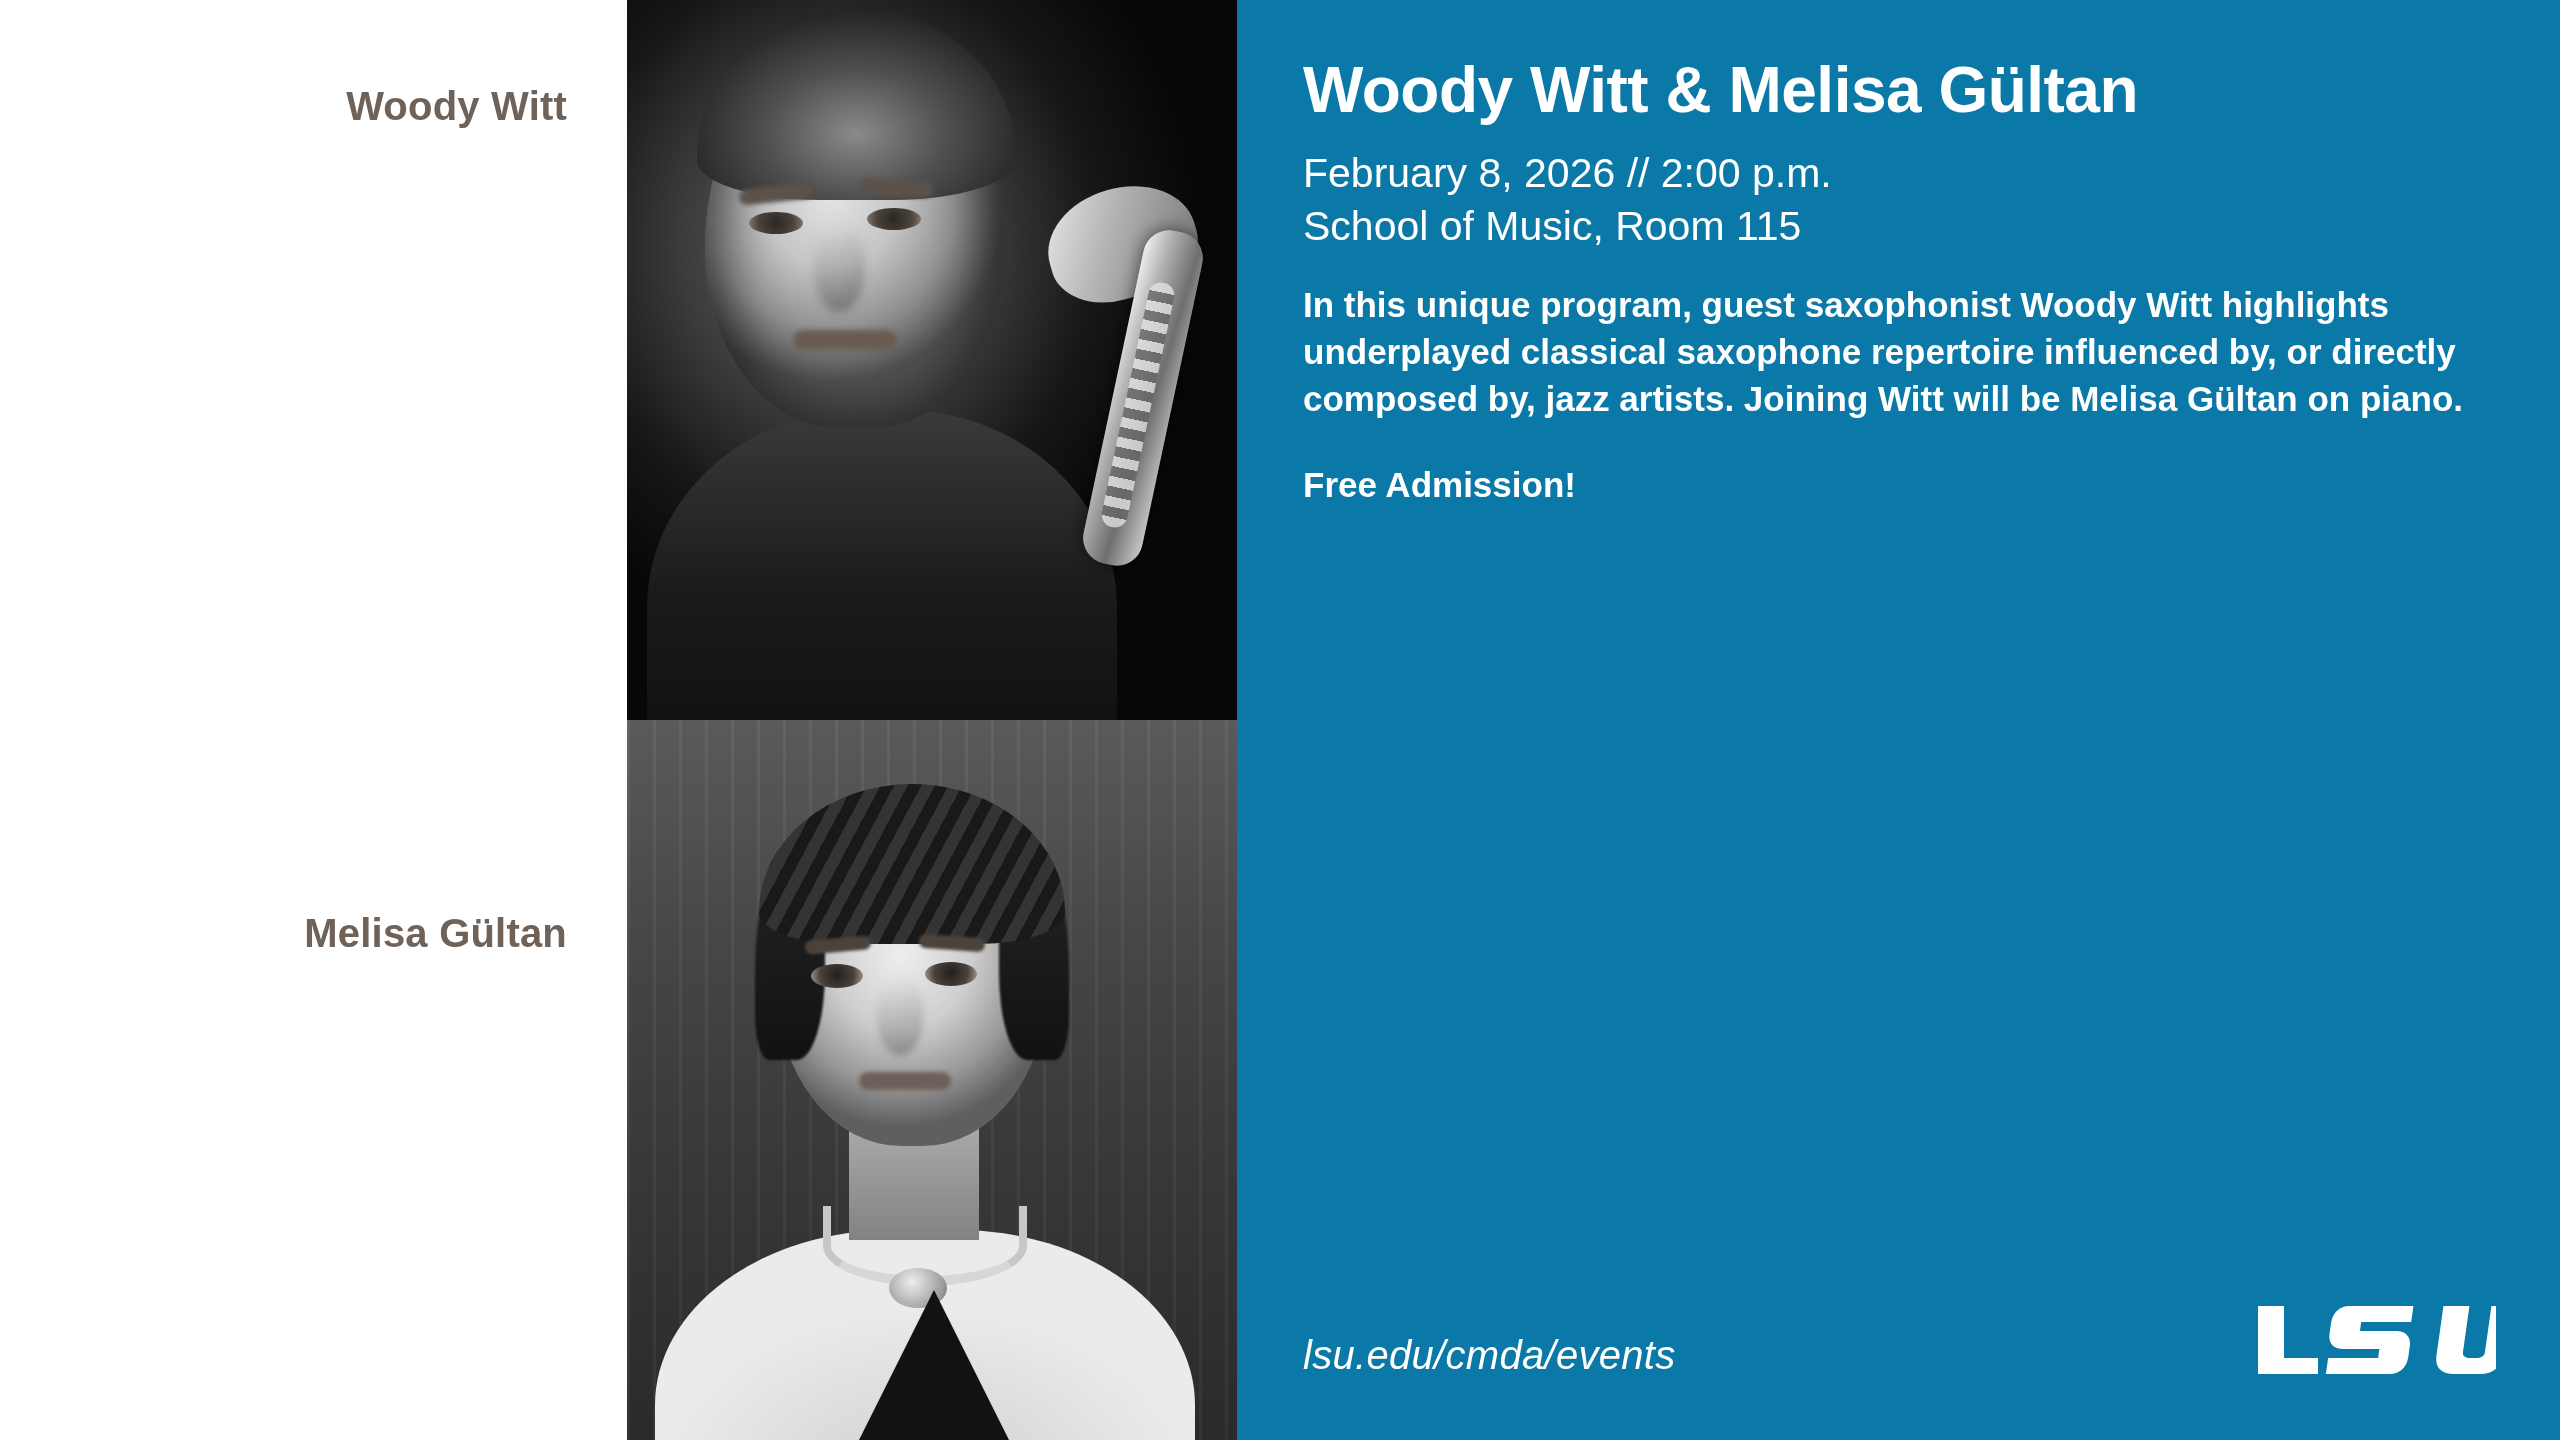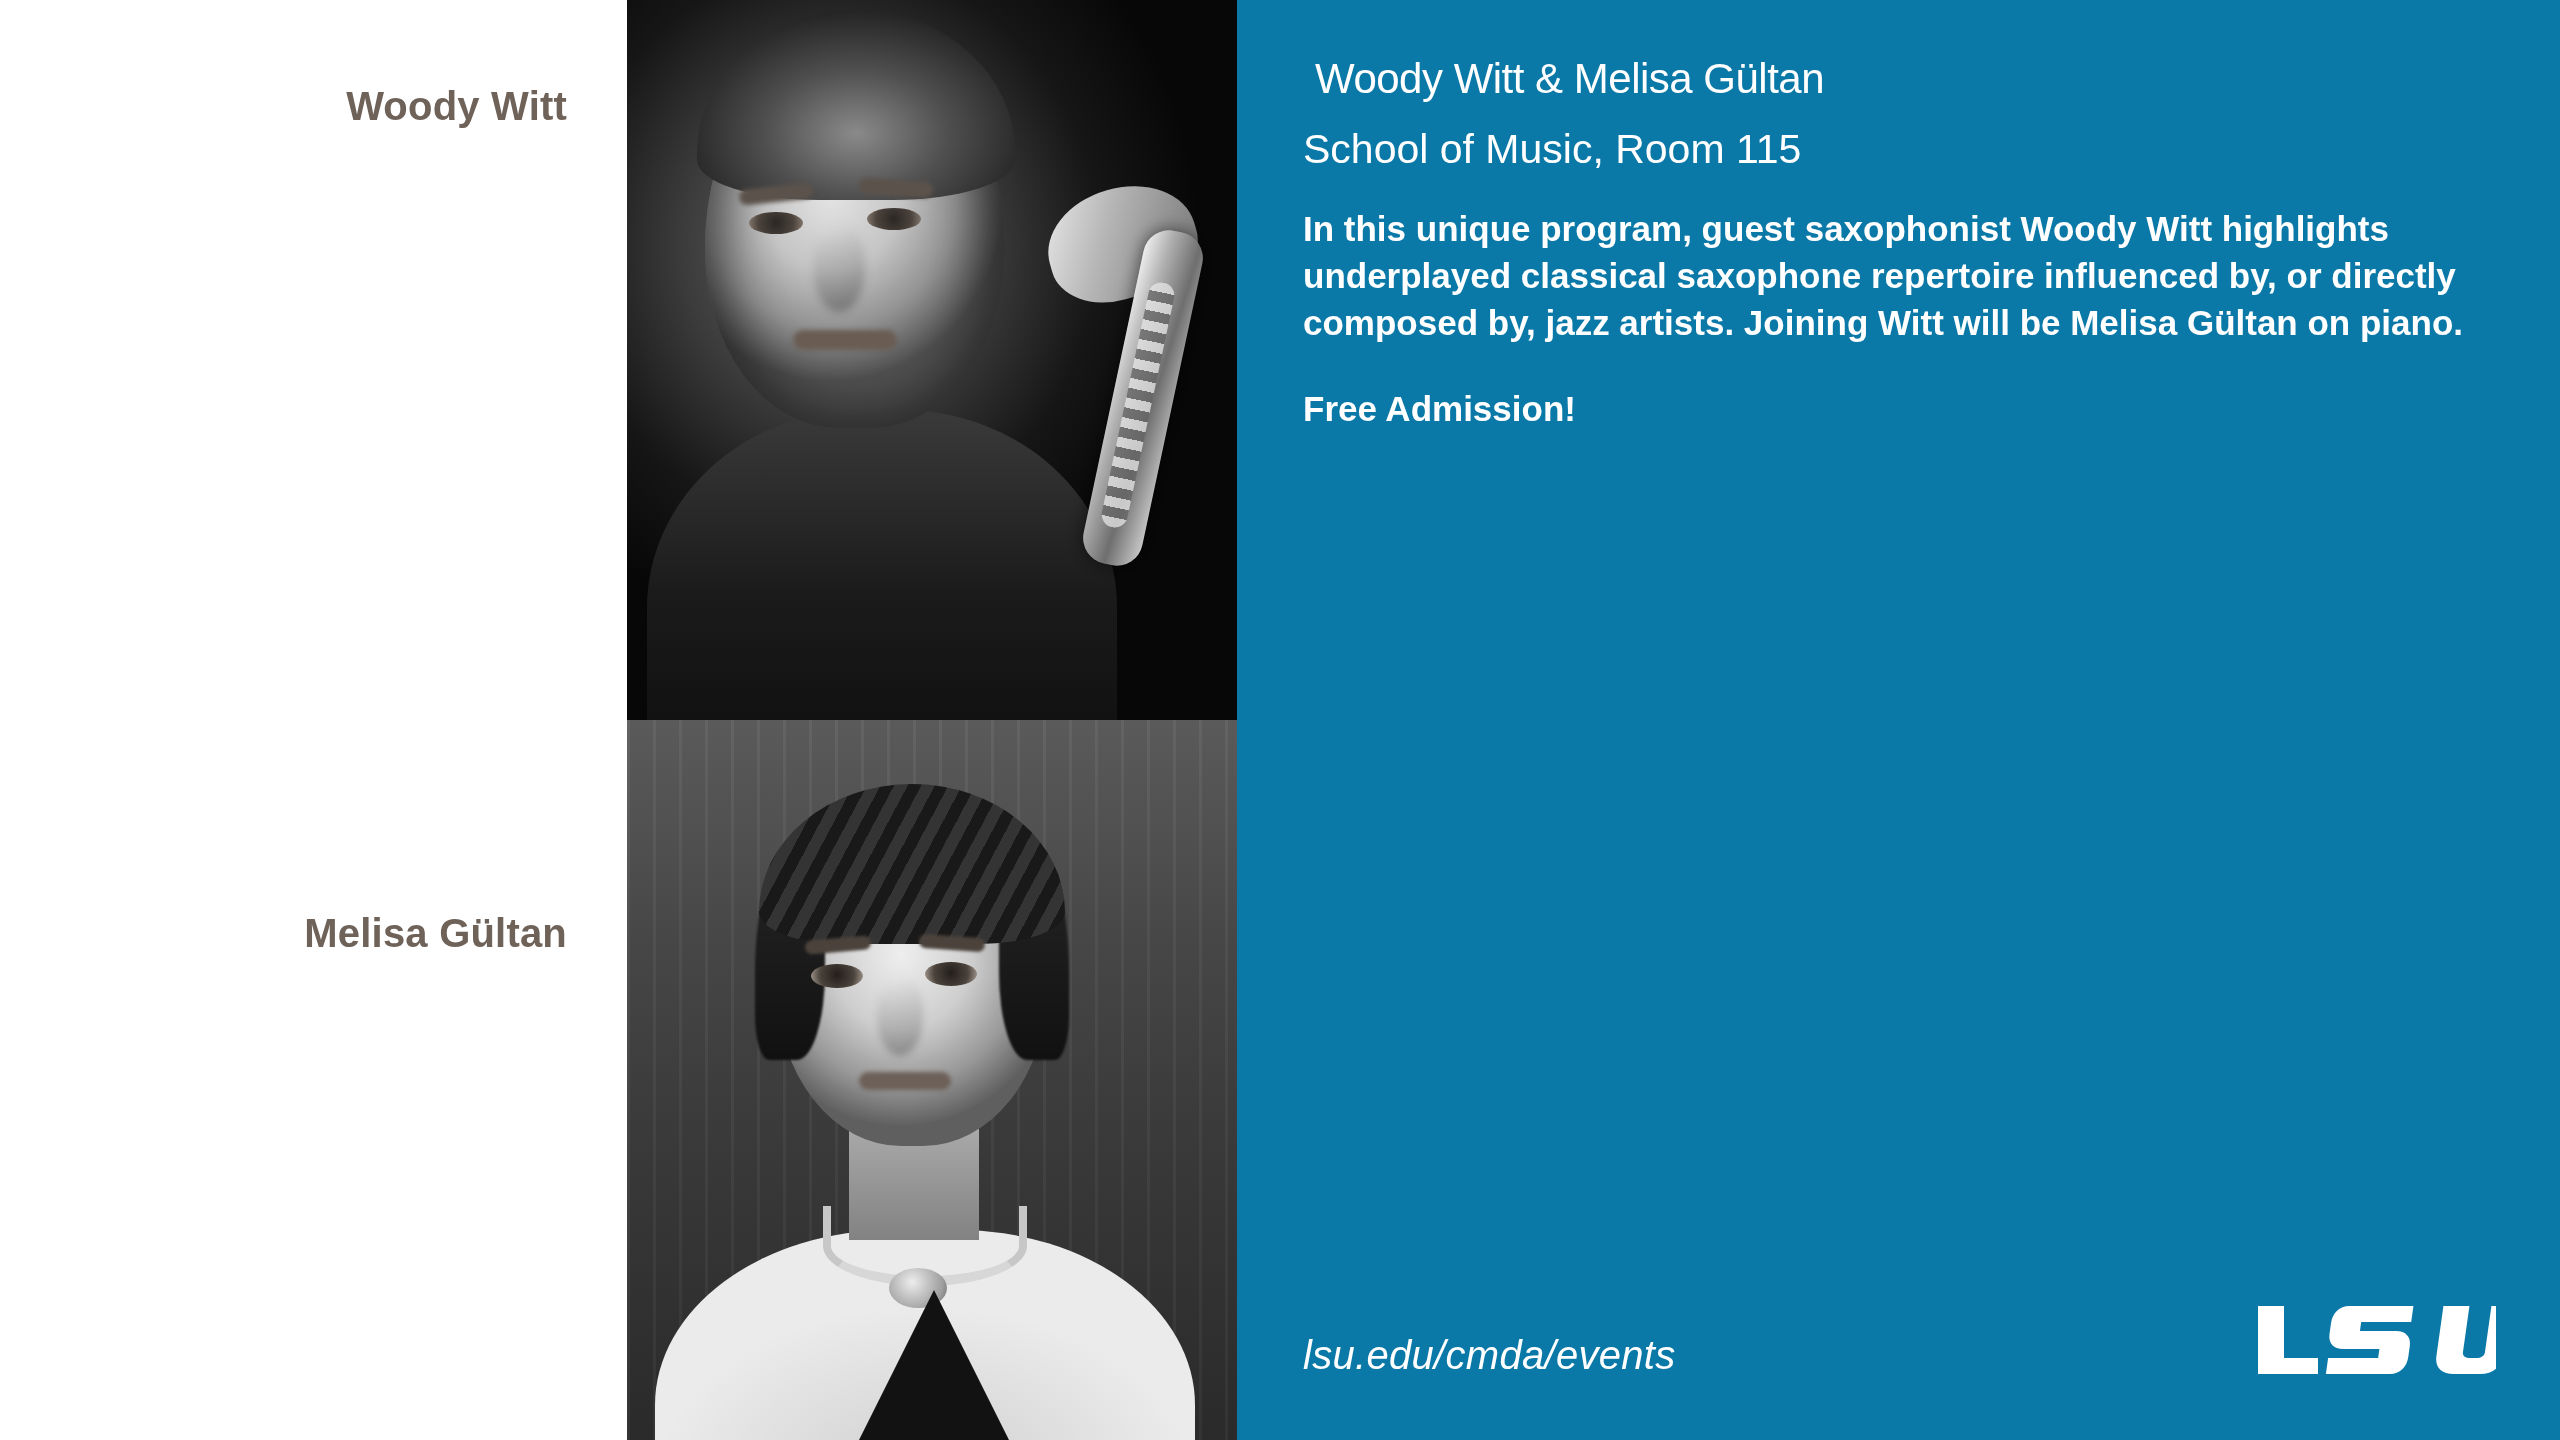--- a/index.html
+++ b/index.html
@@ -329,24 +329,24 @@
   
   .info-panel {
     position: relative;
     flex: 1 1 auto;
     background: #0b79a8;
     padding: 56px 70px 0 66px;
     box-sizing: border-box;
     color: #ffffff;
   }
   .event-title {
-    font-size: 42px;
-    font-weight: normal;
+    font-size: 64px;
+    font-weight: bold;
     line-height: 1.08;
-    margin: 0 0 22px 12px;
+    margin: 0 0 22px 0;
     letter-spacing: -0.5px;
   }
   .event-when {
     font-size: 41px;
     font-weight: normal;
     line-height: 1.28;
     margin: 0 0 30px 0;
   }
   .event-when .line {
     display: block;
@@ -433,20 +433,21 @@
       <div class="p2-collar"></div>
     </div>
 
   </div>
 
   <div class="info-panel">
 
     <h1 class="event-title">Woody Witt &amp; Melisa Gültan</h1>
 
     <div class="event-when">
+      <span class="line">February 8, 2026 // 2:00 p.m.</span>
       <span class="line">School of Music, Room 115</span>
     </div>
 
     <p class="event-desc">In this unique program, guest saxophonist Woody Witt highlights underplayed classical saxophone repertoire influenced by, or directly composed by, jazz artists. Joining Witt will be Melisa Gültan on piano.</p>
 
     <p class="admission">Free Admission!</p>
 
     <div class="footer-row">
       <div class="site-url">lsu.edu/cmda/events</div>
 

